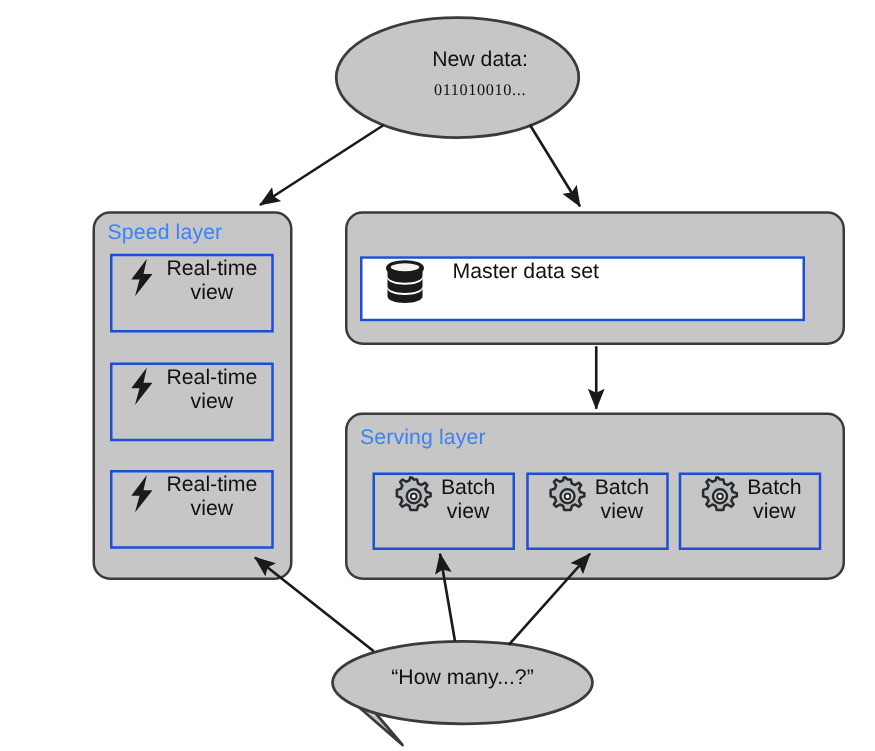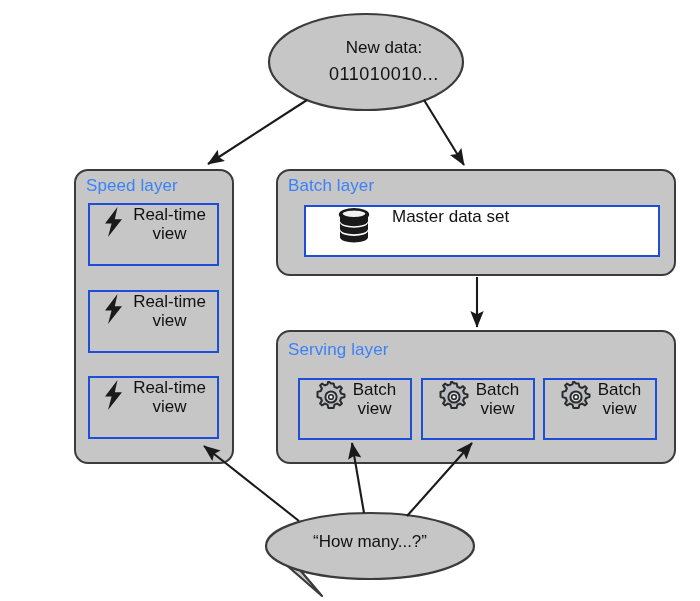--- a/index.html
+++ b/index.html
@@ -76,21 +76,21 @@
   }
 
   
   .bubble-text {
     position: absolute;
     text-align: center;
     color: #111111;
     pointer-events: none;
   }
   .t-sans { font-family: "Liberation Sans", sans-serif; font-size: 17px; }
-  .t-mono { font-family: Liberation Sans, sans-serif; font-size: 18px; letter-spacing: 0.5px; }
+  .t-mono { font-family: Liberation Serif, serif; font-size: 13px; letter-spacing: 0.5px; }
 </style>
 </head>
 <body>
 
 <div id="canvas">
 
   <svg class="layer-svg" viewBox="0 0 700 601">
     <defs>
       <marker id="arrowhead" markerWidth="9" markerHeight="9" refX="7.6" refY="3.2" orient="auto" markerUnits="strokeWidth">
         <path d="M0,0 L8,3.2 L0,6.4 L1.5,3.2 Z" fill="#1a1a1a"></path>
@@ -137,23 +137,22 @@
     <span class="icon-slot" style="width:26px; height:34px; margin-right:6px;">
       <svg width="22" height="32" viewBox="0 0 22 32">
         <path d="M14.5 1 L2 17.5 L8.6 17.5 L5 31 L19 13.2 L11.8 13.2 Z" fill="#1a1a1a"></path>
       </svg>
     </span>
     <span class="item-label">Real-time
 view</span>
   </div>
 
   <div class="panel" style="left:276px; top:169px; width:400px; height:107px;"></div>
-  <div class="panel-title" style="left:288px; top:176px;">Batch layer</div>
-
-  <div class="item-box white" style="left:304px; top:205px; width:356px; height:52px; padding-left:28px;">
+
+  <div class="item-box white" style="left:288px; top:205px; width:356px; height:52px; padding-left:14px;">
     <span class="icon-slot" style="width:40px; height:38px; margin-right:18px;">
       <svg width="34" height="36" viewBox="0 0 34 36">
         <ellipse cx="17" cy="6.5" rx="14" ry="5.2" fill="#1a1a1a"></ellipse>
         <path d="M3 6.5 L3 13 C3 15.9 9.3 18.2 17 18.2 C24.7 18.2 31 15.9 31 13 L31 6.5
                  C31 9.4 24.7 11.7 17 11.7 C9.3 11.7 3 9.4 3 6.5 Z" fill="#1a1a1a"></path>
         <path d="M3 14.6 L3 21.1 C3 24 9.3 26.3 17 26.3 C24.7 26.3 31 24 31 21.1 L31 14.6
                  C31 17.5 24.7 19.8 17 19.8 C9.3 19.8 3 17.5 3 14.6 Z" fill="#1a1a1a"></path>
         <path d="M3 22.7 L3 29.2 C3 32.1 9.3 34.4 17 34.4 C24.7 34.4 31 32.1 31 29.2 L31 22.7
                  C31 25.6 24.7 27.9 17 27.9 C9.3 27.9 3 25.6 3 22.7 Z" fill="#1a1a1a"></path>
         <ellipse cx="17" cy="5.6" rx="11.4" ry="3.4" fill="#ffffff" opacity="0.95"></ellipse>

